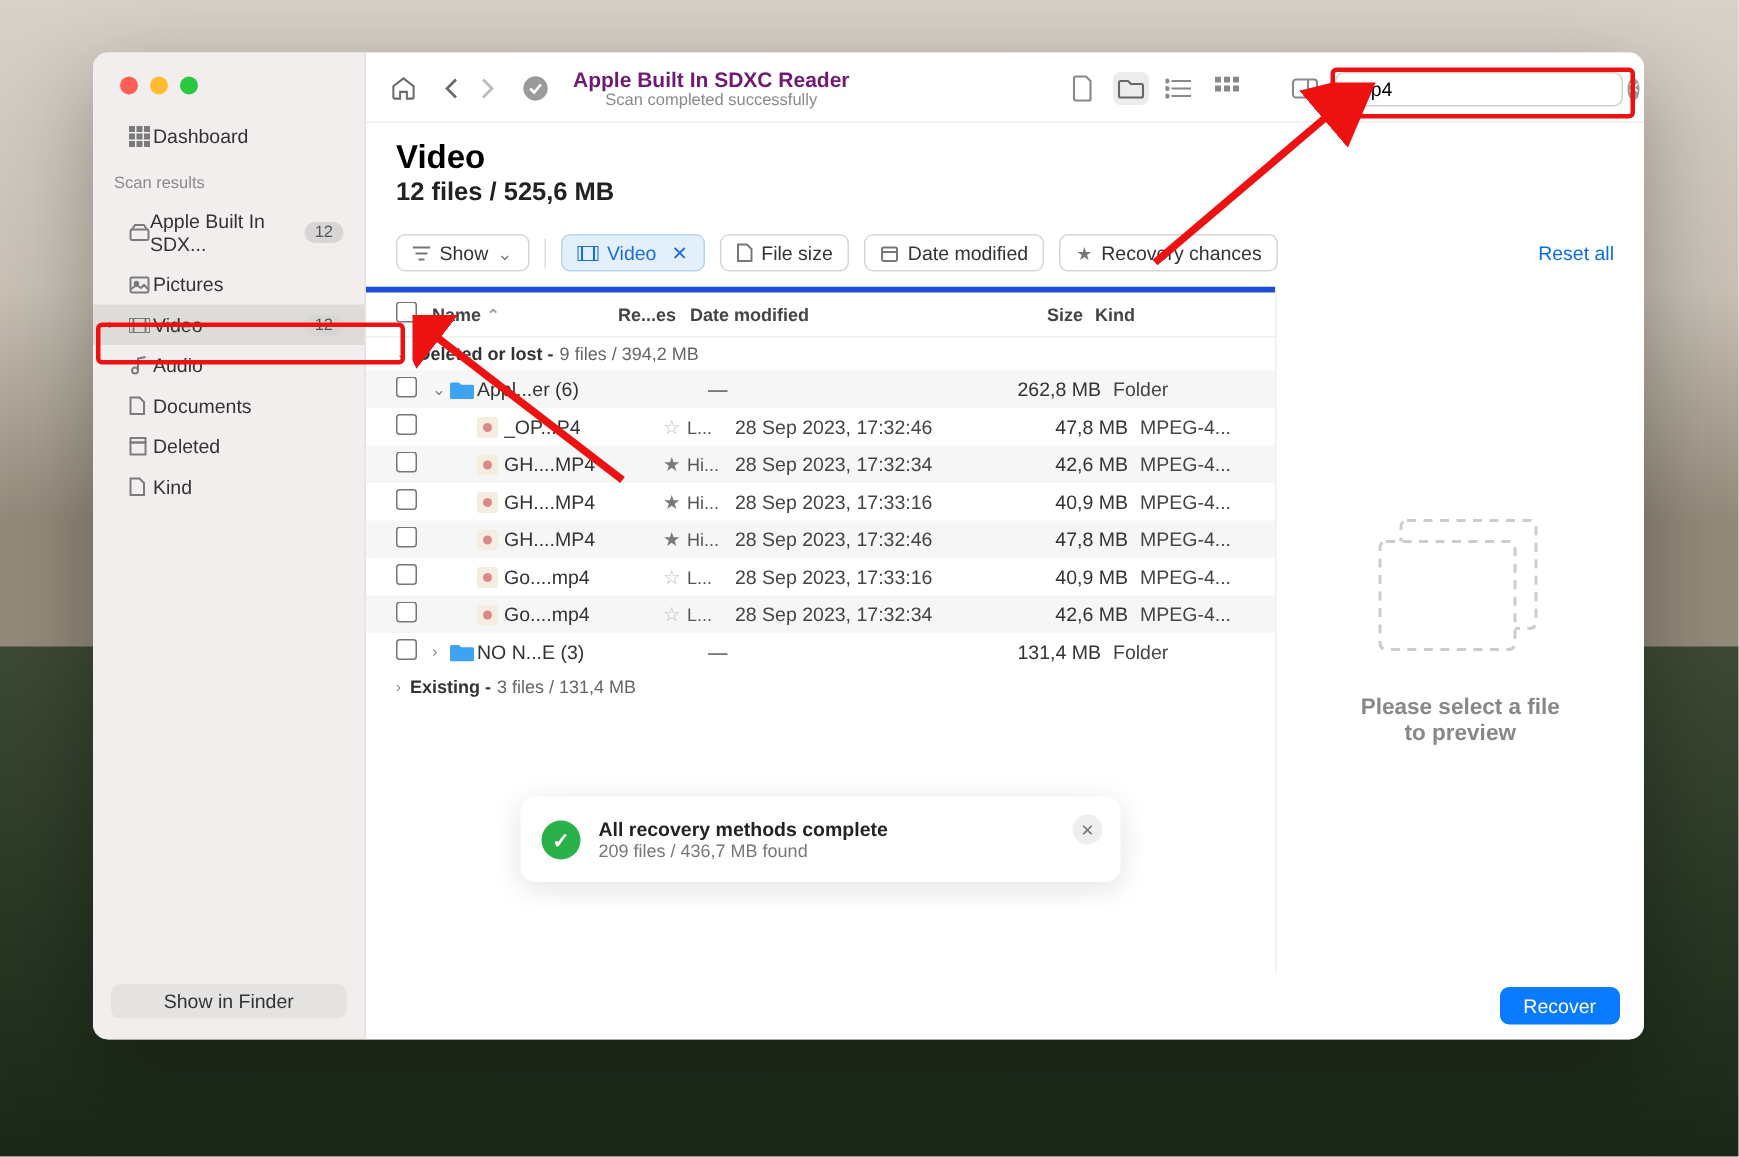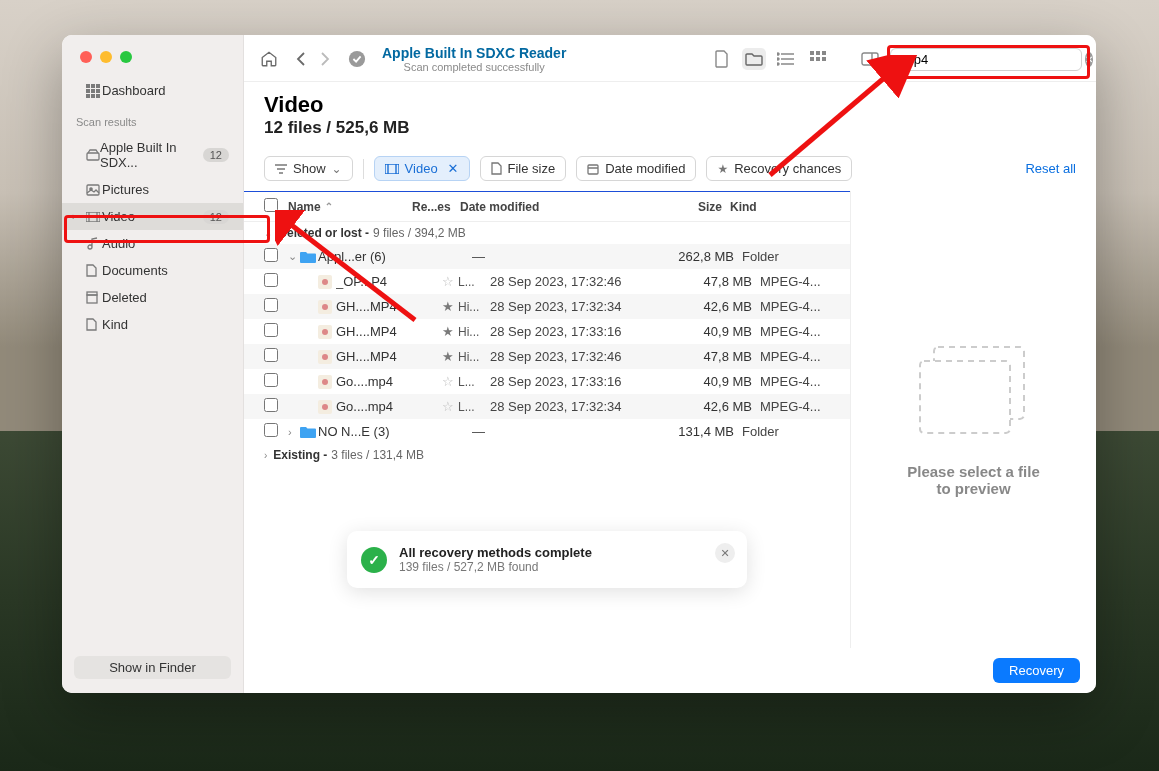--- a/index.html
+++ b/index.html
@@ -48,21 +48,21 @@
   border: 3px solid #e11; border-radius: 4px; pointer-events: none; z-index: 50;
 }
 .main { flex: 1; display: flex; flex-direction: column; background: #fff; }
 .toolbar {
   display: flex; align-items: center; gap: 10px; padding: 10px 14px 8px 14px;
   border-bottom: 1px solid #eee;
 }
 .tb-icon { width: 22px; height: 22px; display: flex; align-items: center; justify-content: center; color: #6a6a6a; cursor: default; }
 .tb-nav { display: flex; gap: 2px; }
 .tb-title { display: flex; flex-direction: column; margin-left: 4px; }
-.tb-title .t { font-weight: 600; font-size: 14px; color: #0369a1; }
+.tb-title .t { font-weight: 600; font-size: 14px; color: #701a75; }
 .tb-title .s { font-size: 11px; color: #8a8a8a; text-align: center; }
 .tb-right { margin-left: auto; display: flex; align-items: center; gap: 8px; }
 .tb-viewbtn { width: 24px; height: 22px; color: #777; display:flex;align-items:center;justify-content:center;}
 .search {
   display: flex; align-items: center; gap: 6px; border: 1px solid #d0d0d0;
   border-radius: 6px; padding: 3px 6px; width: 192px; font-size: 13px;
 }
 .search input { border: none; outline: none; flex: 1; font-size: 13px; background: transparent;}
 .search .clear { background:#9a9a9a;color:#fff;border-radius:50%;width:15px;height:15px;font-size:10px;display:flex;align-items:center;justify-content:center;}
 .redbox-search {
@@ -75,21 +75,21 @@
 .filterbar { display: flex; gap: 10px; align-items: center; padding: 14px 20px 10px; }
 .pill {
   display: flex; align-items: center; gap: 6px; border: 1px solid #d6d6d6;
   border-radius: 6px; padding: 4px 10px; font-size: 13px; color: #333; background:#fff;
 }
 .pill .icn { color: #777; font-size: 12px; }
 .pill.active { background: #e4effc; border-color: #b7d3f4; color: #1a6fd6; }
 .pill.active .x { margin-left: 4px; color:#1a6fd6; }
 .reset { margin-left: auto; color: #0a6fe0; font-size: 13px; }
 .cols {
-  display: flex; align-items: center; padding: 6px 20px; border-top: 1px solid #1d4ed8;
+  display: flex; align-items: center; padding: 6px 20px; border-top: 4px solid #1d4ed8;
   border-bottom: 1px solid #eee; font-size: 12px; color: #444; font-weight: 600;
 }
 .cb { width: 24px; }
 .c-name { flex: 0 0 124px; display:flex;align-items:center;gap:4px; }
 .c-re { flex: 0 0 48px; }
 .c-date { flex: 0 0 176px; }
 .c-size { flex: 0 0 94px; text-align: right; padding-right: 8px;}
 .c-kind { flex: 0 0 70px; }
 .rows { flex: 1; overflow: auto; }
 .section-row {
@@ -545,40 +545,40 @@
   <span class="chev">›</span>
   <b>Existing -</b> 
               <span>3 files / 131,4 MB</span>
 </div>
           </div>
 
         <div class="toast">
           <div class="ok">✓</div>
           <div>
             <div class="tt">All recovery methods complete</div>
-            <div class="ts">139 files / 527,2 MB found</div>
+            <div class="ts">209 files / 436,7 MB found</div>
           </div>
           <div class="close">✕</div>
         </div>
       </div>
 
       <div class="preview">
         <svg width="120" height="96" viewBox="0 0 120 96">
           <rect x="20" y="4" width="90" height="72" rx="4" fill="none" stroke="#ccc" stroke-width="2" stroke-dasharray="6 5"></rect>
           <rect x="6" y="18" width="90" height="72" rx="4" fill="#fff" stroke="#ccc" stroke-width="2" stroke-dasharray="6 5"></rect>
         </svg>
         <div class="pt">
           <div>Please select a file</div>
           <div>to preview</div>
         </div>
       </div>
     </div>
 
     <div class="bottombar">
-      <button class="recover-btn">Recovery</button>
+      <button class="recover-btn">Recover</button>
     </div>
   </div>
 </div>
 
 <div class="redbox-sb"></div>
 <div class="redbox-search"></div>
 <svg class="arrow1" viewBox="0 0 150 120">
   <defs>
       <marker id="ah1" markerWidth="12" markerHeight="12" refX="2" refY="5" orient="auto">
         <path d="M0 0L10 5L0 10z" fill="#e11"></path>

